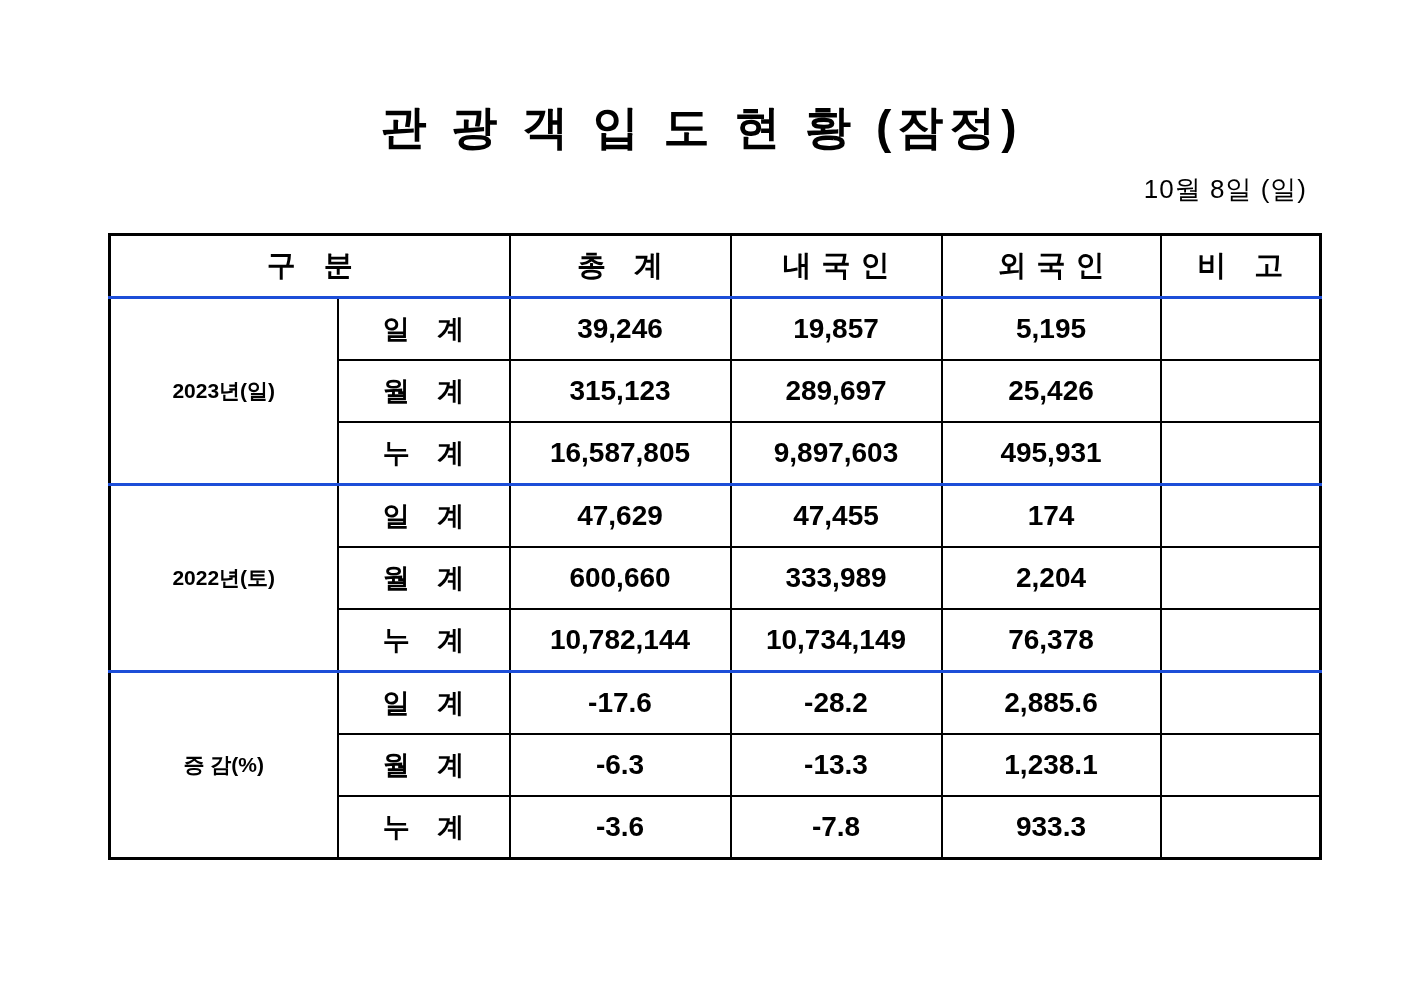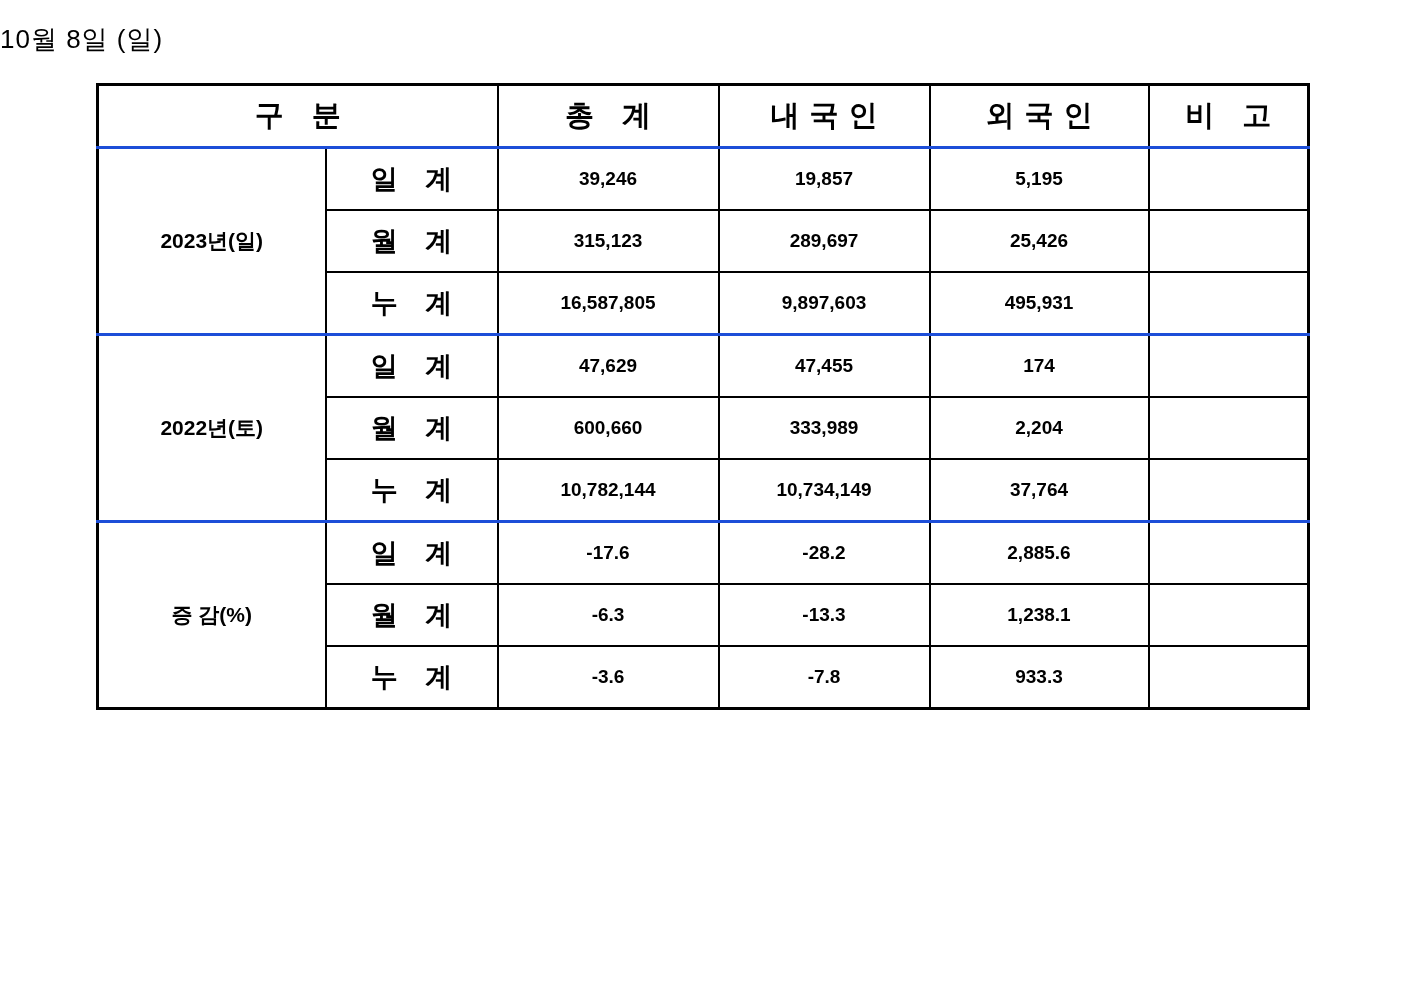--- a/index.html
+++ b/index.html
@@ -26,21 +26,21 @@
     text-align: center;
     font-size: 46px;
     font-weight: bold;
     letter-spacing: 6px;
     margin: 0;
     padding-top: 104px;
     line-height: 1.0;
     font-family: "Liberation Sans", sans-serif;
   }
   .subtitle {
-    text-align: left;
+    text-align: right;
     font-size: 26px;
     margin: 0;
     padding-top: 22px;
     padding-right: 96px;
     letter-spacing: 1px;
     font-family: "Liberation Sans", sans-serif;
   }
   .table-wrap {
     margin: 0 auto;
     padding-top: 26px;
@@ -79,33 +79,34 @@
     letter-spacing: 0px;
   }
   td.sub-label {
     font-size: 27px;
     font-weight: normal;
     letter-spacing: 10px;
     text-indent: 10px;
     height: 60px;
   }
   td.num {
-    font-size: 19px;
+    font-size: 28px;
     font-weight: bold;
     letter-spacing: 0px;
   }
   td.note { }
   tr.band-top td { border-top: 3px solid #1d4ed8; }
-  table.report { border: 3px solid #000; }
+  table.report { border: 3px solid #000; margin-left: 12px; }
 </style>
 </head>
 <body>
 
 <div class="page">
 
+  <h1 class="title">관 광 객 입 도 현 황 (잠정)</h1>
   <div class="subtitle">10월 8일 (일)</div>
 
   <div class="table-wrap">
     <table class="report">
       <colgroup>
         <col class="c-group">
         <col class="c-sub">
         <col class="c-total">
         <col class="c-dom">
         <col class="c-for">
@@ -157,21 +158,21 @@
           <td class="sub-label">월 계</td>
           <td class="num">600,660</td>
           <td class="num">333,989</td>
           <td class="num">2,204</td>
           <td class="note"></td>
         </tr>
         <tr>
           <td class="sub-label">누 계</td>
           <td class="num">10,782,144</td>
           <td class="num">10,734,149</td>
-          <td class="num">37,764</td>
+          <td class="num">76,378</td>
           <td class="note"></td>
         </tr>
 
         <tr class="band-top">
           <td class="group-label" rowspan="3">증 감(%)</td>
           <td class="sub-label">일 계</td>
           <td class="num">-17.6</td>
           <td class="num">-28.2</td>
           <td class="num">2,885.6</td>
           <td class="note"></td>

